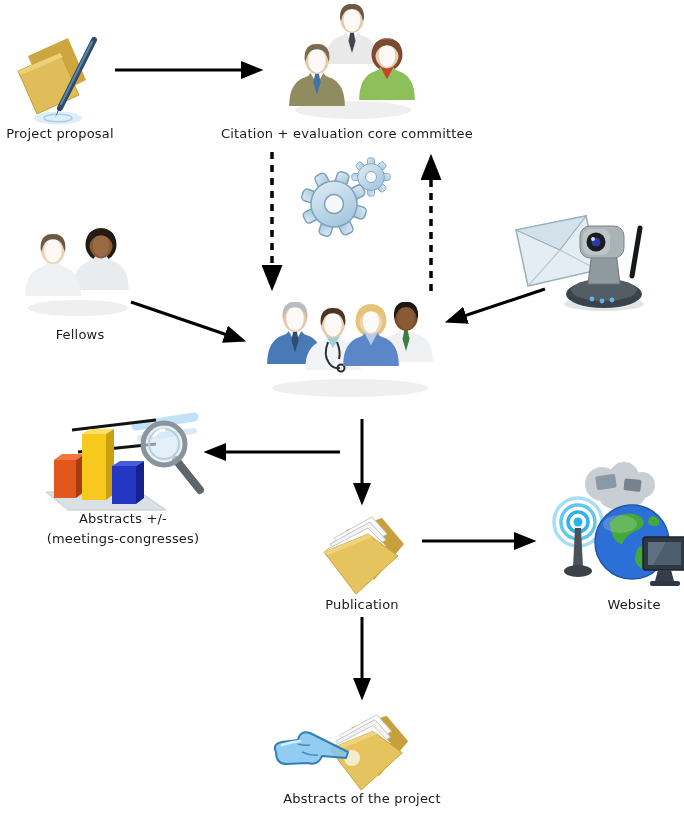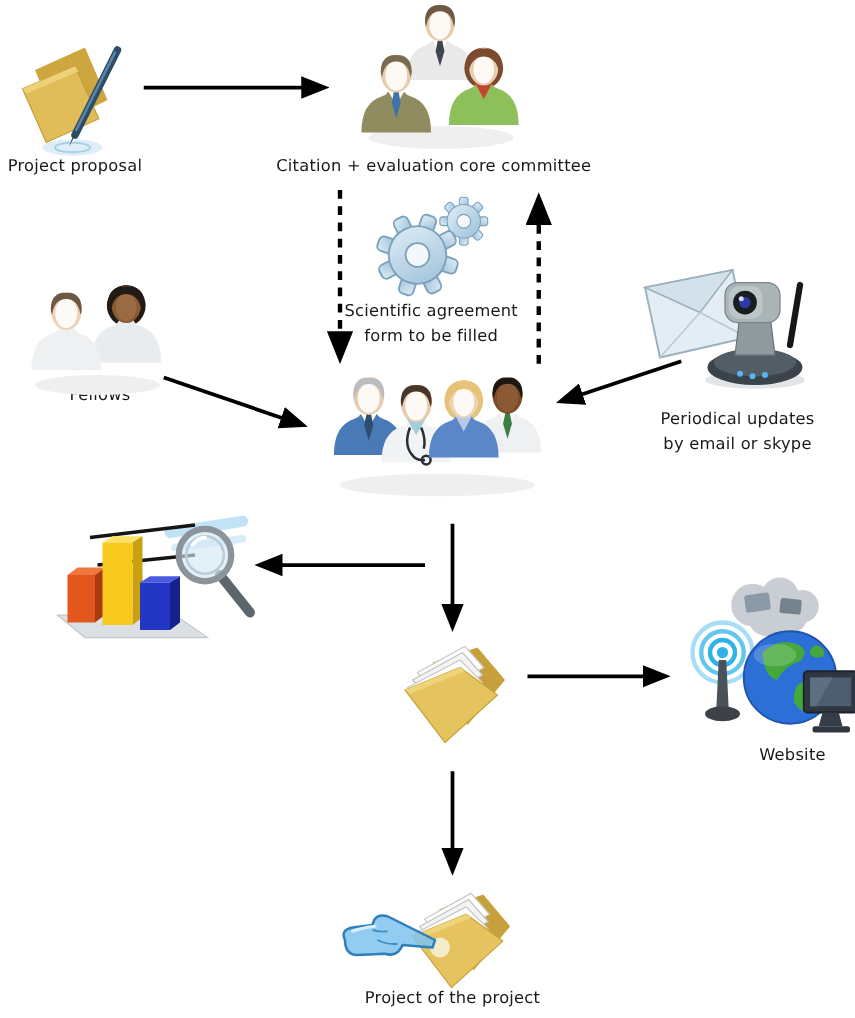--- a/index.html
+++ b/index.html
@@ -103,29 +103,27 @@
         <rect x="-6" y="-33" width="12" height="14" rx="4" fill="url(#gg)" transform="rotate(225)"></rect>
         <rect x="-6" y="-33" width="12" height="14" rx="4" fill="url(#gg)" transform="rotate(270)"></rect>
         <rect x="-6" y="-33" width="12" height="14" rx="4" fill="url(#gg)" transform="rotate(315)"></rect>
         <circle r="23" fill="url(#gg)"></circle>
         <circle r="9.5" fill="#f4f8fb"></circle>
       </g>
     </defs>
     <use href="#gearshape" transform="translate(77,27) scale(0.58)"></use>
     <use href="#gearshape" transform="translate(40,54) rotate(18)"></use>
   </svg>
-  <div class="label" style="left:255px;top:240px;width:180px">Scientific agreement
-form to be filled</div>
 
   <svg class="icon" style="left:22px;top:226px" width="112" height="92" viewBox="0 0 112 92">
     <ellipse cx="56" cy="82" rx="50" ry="8" fill="#efefef"></ellipse>
     <use href="#bust-f" x="50" y="2" width="58" height="64" style="--shirt:#e9ecef;--skin:#8a5a36;--face:#9a6a42;--hair:#221a14"></use>
     <use href="#bust-m" x="2" y="8" width="58" height="64" style="--shirt:#eef0f2;--skin:#ecd2b5;--hair:#6d5844"></use>
   </svg>
-  <div class="label" style="left:30px;top:307px;width:100px">Fellows</div>
+  <div class="label" style="left:30px;top:325px;width:100px">Fellows</div>
 
   <svg class="icon" style="left:266px;top:296px" width="168" height="102" viewBox="0 0 168 102">
     <ellipse cx="84" cy="92" rx="78" ry="9" fill="#efefef"></ellipse>
     <use href="#bust-m" x="112" y="6" width="56" height="62" style="--shirt:#eef0f1;--collar:#ffffff;--tie:#3c7d46;--skin:#7c4c28;--face:#8a5a34;--hair:#1c1713"></use>
     <use href="#bust-m" x="0" y="6" width="58" height="64" style="--shirt:#4a79b8;--collar:#ffffff;--tie:#2e4e6e;--skin:#e7cbad;--hair:#b9bdbf"></use>
     <use href="#bust-m" x="38" y="12" width="58" height="64" style="--shirt:#f1f3f4;--collar:#9fcfdd;--skin:#e7cbad;--hair:#4a3526"></use>
     <g transform="translate(38,12)" fill="none" stroke="#2a2f33" stroke-width="2">
       <path d="M24,34 q-5,13 1,21 q4,6 11,5"></path>
       <path d="M33,34 q4,10 2,17"></path>
       <circle cx="37" cy="60" r="3.5"></circle>
@@ -144,46 +142,47 @@
     <circle cx="94" cy="89" r="2.4" fill="#5ab4f0"></circle>
     <circle cx="104" cy="88" r="2.4" fill="#5ab4f0"></circle>
     <path d="M84,40 L108,40 L112,72 L80,72 Z" fill="#8f9a9e" stroke="#6a7478" stroke-width="1"></path>
     <rect x="72" y="14" width="44" height="32" rx="10" fill="#aab4b6" stroke="#7a8488" stroke-width="1"></rect>
     <rect x="75" y="17" width="27" height="26" rx="8" fill="#bcc6c8"></rect>
     <circle cx="88" cy="30" r="9.5" fill="#1a1d20"></circle>
     <circle cx="88" cy="30" r="4.5" fill="#3a4af0" opacity="0.65"></circle>
     <circle cx="85" cy="27" r="2" fill="#cfd8ff"></circle>
     <path d="M124,64 L132,16" stroke="#15181a" stroke-width="5" stroke-linecap="round"></path>
   </svg>
-  <div class="label" style="left:505px;top:326px;width:170px">Periodical updates
-by email or skype</div>
 
   <svg class="icon" style="left:44px;top:408px" width="162" height="108" viewBox="0 0 162 108">
     <path d="M92,18 L150,9" stroke="#b4dcf4" stroke-width="9" stroke-linecap="round" opacity="0.8"></path>
     <path d="M96,30 L150,23" stroke="#cde8f8" stroke-width="6" stroke-linecap="round" opacity="0.8"></path>
     <path d="M28,22 L112,12 M34,44 L112,36" stroke="#141414" stroke-width="3" fill="none"></path>
     <polygon points="2,84 96,84 122,102 24,102" fill="#dbe0e5" stroke="#c2c8ce" stroke-width="1"></polygon>
     <polygon points="10,52 18,46 40,46 32,52" fill="#f07840"></polygon>
     <polygon points="32,52 40,46 40,84 32,90" fill="#a83c10"></polygon>
     <polygon points="10,52 32,52 32,90 10,90" fill="#e2571c"></polygon>
     <polygon points="38,26 46,21 70,21 62,26" fill="#ffe066"></polygon>
     <polygon points="62,26 70,21 70,86 62,92" fill="#caa00e"></polygon>
     <polygon points="38,26 62,26 62,92 38,92" fill="#f6c91c"></polygon>
     <polygon points="68,58 76,53 100,53 92,58" fill="#4a5ae0"></polygon>
     <polygon points="92,58 100,53 100,90 92,96" fill="#15228e"></polygon>
     <polygon points="68,58 92,58 92,96 68,96" fill="#2336c4"></polygon>
     <path d="M132,52 L156,82" stroke="#5d666d" stroke-width="8" stroke-linecap="round"></path>
     <circle cx="120" cy="36" r="21" fill="#d6e8f4" fill-opacity="0.65" stroke="#8b949b" stroke-width="5"></circle>
     <circle cx="120" cy="36" r="15" fill="none" stroke="#b9cdd9" stroke-width="2"></circle>
     <path d="M110,28 q4,-6 10,-6" stroke="#ffffff" stroke-width="3" fill="none" stroke-linecap="round"></path>
   </svg>
+  <div class="label" style="left:18px;top:509px;width:210px">Abstracts +/-
+(meetings-congresses)</div>
 
   <svg class="icon" style="left:316px;top:504px" width="96" height="92" viewBox="0 0 96 92">
     <use href="#folder-papers" width="96" height="92"></use>
   </svg>
+  <div class="label" style="left:302px;top:595px;width:120px">Publication</div>
 
   <svg class="icon" style="left:540px;top:450px" width="148" height="148" viewBox="0 0 148 148">
     <g fill="#c9ced4">
       <circle cx="62" cy="34" r="17"></circle>
         <circle cx="84" cy="27" r="15"></circle>
       <circle cx="102" cy="35" r="13"></circle>
         <circle cx="74" cy="43" r="16"></circle>
         <circle cx="93" cy="43" r="13"></circle>
     </g>
     <rect x="56" y="25" width="20" height="14" rx="2" fill="#8b98a6" transform="rotate(-8 66 32)"></rect>
@@ -207,15 +206,15 @@
   </svg>
   <div class="label" style="left:574px;top:595px;width:120px">Website</div>
 
   <svg class="icon" style="left:272px;top:700px" width="148" height="96" viewBox="0 0 148 96">
     <use href="#folder-papers" x="50" y="2" width="94" height="90"></use>
     <circle cx="80" cy="58" r="8" fill="#f3ecc9"></circle>
     <path d="M4,52 Q0,44 10,42 L26,40 Q28,30 38,33 L52,40 L76,52 L74,58 L50,56 Q46,66 36,63 L14,64 Q4,64 4,52 Z" fill="#7fc4ef" fill-opacity="0.85" stroke="#2f7fb8" stroke-width="2" stroke-linejoin="round"></path>
     <path d="M30,52 q8,4 16,3 M26,44 q6,2 12,1" stroke="#3f8fc4" stroke-width="1.5" fill="none"></path>
     <path d="M10,45 q8,-3 18,-4" stroke="#d6eefb" stroke-width="2.5" fill="none" stroke-linecap="round"></path>
   </svg>
-  <div class="label" style="left:262px;top:789px;width:200px">Project of the project</div>
+  <div class="label" style="left:262px;top:789px;width:200px">Abstracts of the project</div>
 
 </div>
 
 </body></html>

